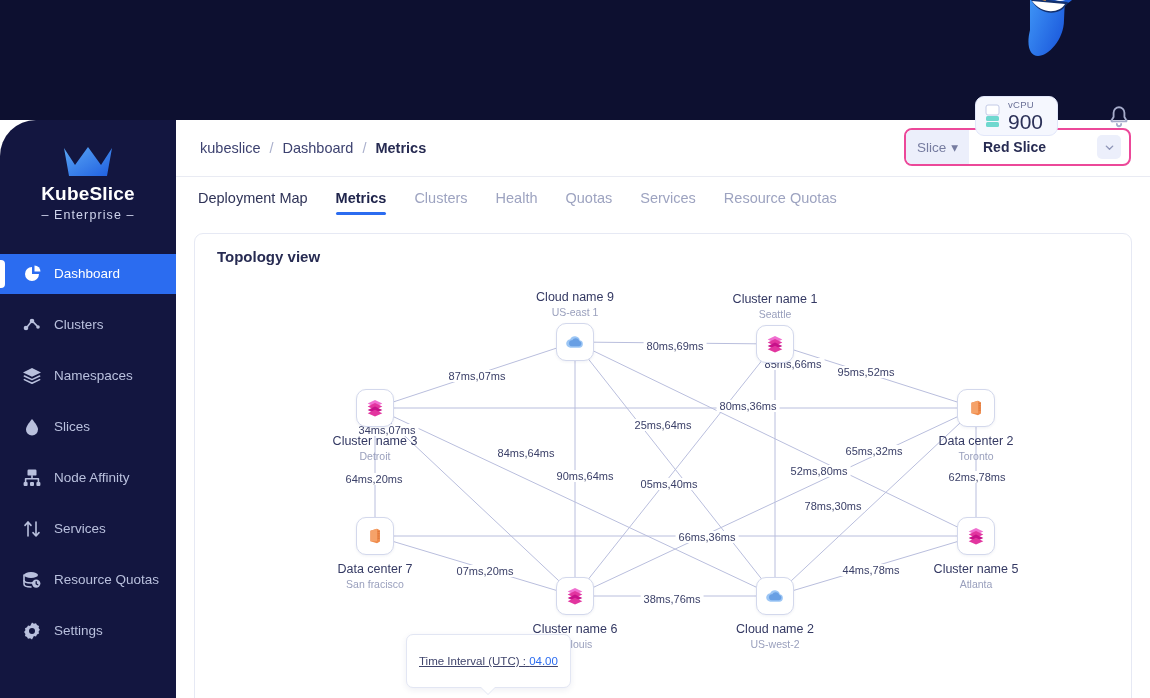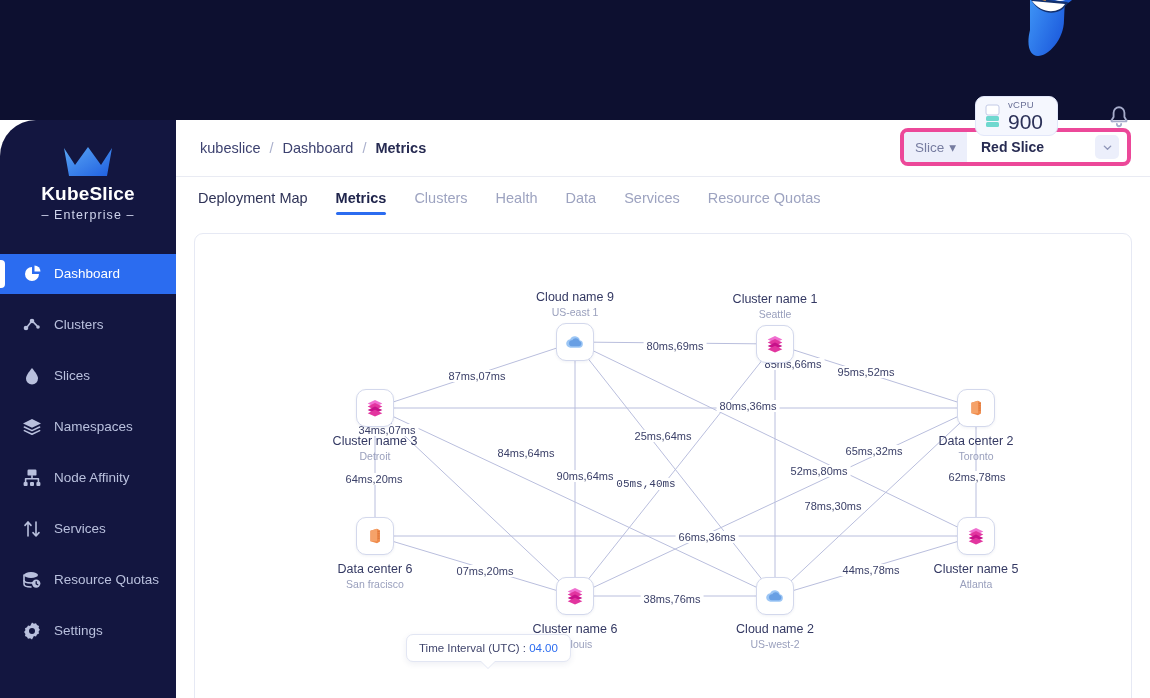--- a/index.html
+++ b/index.html
@@ -97,21 +97,21 @@
   .tab.plain { color:#2f3357; }
   .tab.active { color:#20254c; font-weight:bold; }
   .tab.active::after {
     content:""; position:absolute; left:0; right:0; bottom:3px;
     height:3px; background:#2b6cf0; border-radius:2px;
   }
 
   .slice-ctl {
     position:absolute; right:19px; top:8px;
     display:flex; align-items:center; height:38px;
-    border:4px solid #ec4899; border-radius:8px; overflow:hidden;
+    border:2px solid #ec4899; border-radius:8px; overflow:hidden;
     background:#ffffff; cursor:pointer;
   }
   .slice-pre {
     background:#eceffb; height:100%; display:flex; align-items:center; gap:5px;
     padding:0 11px; font-size:13.5px; color:#767ca0;
   }
   .slice-val {
     padding:0 32px 0 14px; font-size:14px; color:#272b52; font-weight:bold;
     min-width:128px;
   }
@@ -154,22 +154,22 @@
     position:absolute; font-size:11px; color:#3b4068;
     background:#ffffff; padding:0 3px; white-space:nowrap;
     transform:translate(-50%,-50%);
   }
 
   
   .slider-zone { position:absolute; left:0; top:398px; width:938px; height:160px; }
   .tooltip {
     position:absolute; left:211px; top:2px;
     background:#ffffff; border:1px solid #e2e6f3; border-radius:7px;
-    padding:7px 12px; font-size:11.5px; color:#40456c;
-    box-shadow:0 2px 6px rgba(40,50,110,.08); white-space:nowrap;
+    padding:20px 12px; font-size:11.5px; color:#40456c;
+    box-shadow:0 2px 6px rgba(40,50,110,.08); white-space:nowrap;text-decoration:underline;
   }
   .tooltip b { color:#2b6cf0; font-weight:normal; }
   .tooltip::after {
     content:""; position:absolute; left:50%; bottom:-7px; margin-left:-7px;
     width:0; height:0; border-left:7px solid transparent;
     border-right:7px solid transparent; border-top:7px solid #ffffff;
     filter:drop-shadow(0 1px 0 #e2e6f3);
   }
 </style>
 </head>
@@ -205,31 +205,31 @@
           <svg class="ico" viewBox="0 0 20 20">
             <circle cx="4" cy="13" r="2.3" fill="currentColor"></circle>
             <circle cx="10" cy="6" r="2.3" fill="currentColor"></circle>
             <circle cx="16" cy="12" r="1.8" fill="currentColor"></circle>
             <path d="M5.5 11.5 8.6 7.6M11.6 7.4 14.8 10.6" stroke="currentColor" fill="none" stroke-width="1.6" stroke-linecap="round" stroke-linejoin="round"></path>
           </svg>
           <span class="nav-label">Clusters</span>
         </div>
         <div class="nav-item">
           <svg class="ico" viewBox="0 0 20 20">
-            <path d="M10 2 C6 7 4 10 4 12.5 A6 6 0 0 0 16 12.5 C16 10 14 7 10 2 Z" fill="currentColor"></path>
-          </svg>
-          <span class="nav-label">Slices</span>
-        </div>
-        <div class="nav-item">
-          <svg class="ico" viewBox="0 0 20 20">
             <path d="M10 2 19 6.4 10 10.8 1 6.4 Z" fill="currentColor"></path>
             <path d="M2.4 10 10 13.6 17.6 10" stroke="currentColor" fill="none" stroke-width="1.6" stroke-linecap="round" stroke-linejoin="round"></path>
             <path d="M2.4 13.6 10 17.2 17.6 13.6" stroke="currentColor" fill="none" stroke-width="1.6" stroke-linecap="round" stroke-linejoin="round"></path>
           </svg>
           <span class="nav-label">Namespaces</span>
+        </div>
+        <div class="nav-item">
+          <svg class="ico" viewBox="0 0 20 20">
+            <path d="M10 2 C6 7 4 10 4 12.5 A6 6 0 0 0 16 12.5 C16 10 14 7 10 2 Z" fill="currentColor"></path>
+          </svg>
+          <span class="nav-label">Slices</span>
         </div>
         <div class="nav-item">
           <svg class="ico" viewBox="0 0 20 20">
             <rect x="5.5" y="1.6" width="9" height="6" rx="1.2" fill="currentColor"></rect>
             <path d="M10 7.8v3M3.6 14v-3.2h12.8V14" stroke="currentColor" fill="none" stroke-width="1.6" stroke-linecap="round" stroke-linejoin="round"></path>
             <rect x="1.6" y="14" width="4" height="4" rx="1" fill="currentColor"></rect>
             <rect x="8" y="14" width="4" height="4" rx="1" fill="currentColor"></rect>
             <rect x="14.4" y="14" width="4" height="4" rx="1" fill="currentColor"></rect>
           </svg>
           <span class="nav-label">Node Affinity</span>
@@ -288,39 +288,40 @@
     <svg class="bell-btn" viewBox="0 0 24 24">
       <path d="M12 3a5 5 0 0 0-5 5v4l-1.6 2.6A.6.6 0 0 0 6 16h12a.6.6 0 0 0 .5-1.4L17 12V8a5 5 0 0 0-5-5z" fill="none" stroke="#a6accb" stroke-width="1.7" stroke-linejoin="round"></path>
       <path d="M10 18.5a2 2 0 0 0 4 0" fill="none" stroke="#a6accb" stroke-width="1.7" stroke-linecap="round"></path>
     </svg>
 
     <div class="tabrow">
         <div class="tab plain">Deployment Map</div>
         <div class="tab active">Metrics</div>
         <div class="tab ">Clusters</div>
         <div class="tab ">Health</div>
-        <div class="tab ">Data</div>
+        <div class="tab ">Quotas</div>
         <div class="tab ">Services</div>
         <div class="tab ">Resource Quotas</div>
       </div>
 
     <div class="slice-ctl">
       <div class="slice-pre">
         <span>Slice</span>
         <span>▾</span>
       </div>
       <div class="slice-val">Red Slice</div>
       <div class="slice-chev">
         <svg viewBox="0 0 12 12" width="11" height="11">
             <path d="M2.5 4.5 L6 8 L9.5 4.5" fill="none" stroke="#8e95b8" stroke-width="1.5" stroke-linecap="round" stroke-linejoin="round"></path>
           </svg>
       </div>
     </div>
 
     <section class="card">
+      <div class="card-title">Topology view</div>
 
       <div class="topo">
         <svg id="edge-svg" width="938" height="380" style="position:absolute;left:0;top:0;">
             <line x1="380" y1="74" x2="580" y2="76" stroke="#b9bedd" stroke-width="1"></line>
             <line x1="380" y1="74" x2="180" y2="140" stroke="#b9bedd" stroke-width="1"></line>
             <line x1="180" y1="140" x2="781" y2="140" stroke="#b9bedd" stroke-width="1"></line>
             <line x1="580" y1="76" x2="781" y2="140" stroke="#b9bedd" stroke-width="1"></line>
             <line x1="580" y1="76" x2="380" y2="328" stroke="#b9bedd" stroke-width="1"></line>
             <line x1="580" y1="76" x2="580" y2="328" stroke="#b9bedd" stroke-width="1"></line>
             <line x1="180" y1="140" x2="380" y2="328" stroke="#b9bedd" stroke-width="1"></line>
@@ -340,22 +341,22 @@
         <div id="edge-labels">
             <span class="elabel" style="left: 480px; top: 78px;">80ms,69ms</span>
             <span class="elabel" style="left: 282px; top: 108px;">87ms,07ms</span>
             <span class="elabel" style="left: 553px; top: 138px;">80ms,36ms</span>
             <span class="elabel" style="left: 671px; top: 104px;">95ms,52ms</span>
             <span class="elabel" style="left: 598px; top: 96px;">85ms,66ms</span>
             <span class="elabel" style="left: 679px; top: 150px; margin-top: 33px;">65ms,32ms</span>
             <span class="elabel" style="left: 192px; top: 162px;">34ms,07ms</span>
             <span class="elabel" style="left: 331px; top: 185px;">84ms,64ms</span>
             <span class="elabel" style="left: 390px; top: 208px;">90ms,64ms</span>
-            <span class="elabel" style="left: 468px; top: 168px;">25ms,64ms</span>
-            <span class="elabel" style="left: 451px; top: 216px; font-family: Liberation Mono, monospace;">05ms,40ms</span>
+            <span class="elabel" style="left: 468px; top: 157px;">25ms,64ms</span>
+            <span class="elabel" style="left: 474px; top: 216px;">05ms,40ms</span>
             <span class="elabel" style="left: 179px; top: 211px;">64ms,20ms</span>
             <span class="elabel" style="left: 782px; top: 209px;">62ms,78ms</span>
             <span class="elabel" style="left: 624px; top: 203px;">52ms,80ms</span>
             <span class="elabel" style="left: 638px; top: 238px;">78ms,30ms</span>
             <span class="elabel" style="left: 512px; top: 269px;">66ms,36ms</span>
             <span class="elabel" style="left: 290px; top: 303px;">07ms,20ms</span>
             <span class="elabel" style="left: 477px; top: 331px;">38ms,76ms</span>
             <span class="elabel" style="left: 676px; top: 302px;">44ms,78ms</span>
           </div>
         <div id="node-layer">
@@ -398,21 +399,21 @@
               <div class="node-sub">Toronto</div>
               <div class="node-box">
                 <svg viewBox="0 0 24 24" width="22" height="22">
                   <path d="M7 6.2 14.2 4 17.4 5.6 17.4 18 14.2 20 7 17.8Z" fill="#ef8a4a"></path>
                   <path d="M7 6.2 14.2 4 14.2 17.8 7 17.8Z" fill="#f5a269"></path>
                   <path d="M15.4 7.2h1.4M15.4 9.6h1.4M15.4 12h1.4M15.4 14.4h1.4" stroke="#d9733a" stroke-width="1" stroke-linecap="round"></path>
                 </svg>
               </div>
             </div>
             <div class="node name-below" style="left: 180px; top: 268px;">
-              <div class="node-name">Data center 6</div>
+              <div class="node-name">Data center 7</div>
               <div class="node-sub">San fracisco</div>
               <div class="node-box">
                 <svg viewBox="0 0 24 24" width="22" height="22">
                   <path d="M7 6.2 14.2 4 17.4 5.6 17.4 18 14.2 20 7 17.8Z" fill="#ef8a4a"></path>
                   <path d="M7 6.2 14.2 4 14.2 17.8 7 17.8Z" fill="#f5a269"></path>
                   <path d="M15.4 7.2h1.4M15.4 9.6h1.4M15.4 12h1.4M15.4 14.4h1.4" stroke="#d9733a" stroke-width="1" stroke-linecap="round"></path>
                 </svg>
               </div>
             </div>
             <div class="node name-below" style="left: 781px; top: 268px;">

